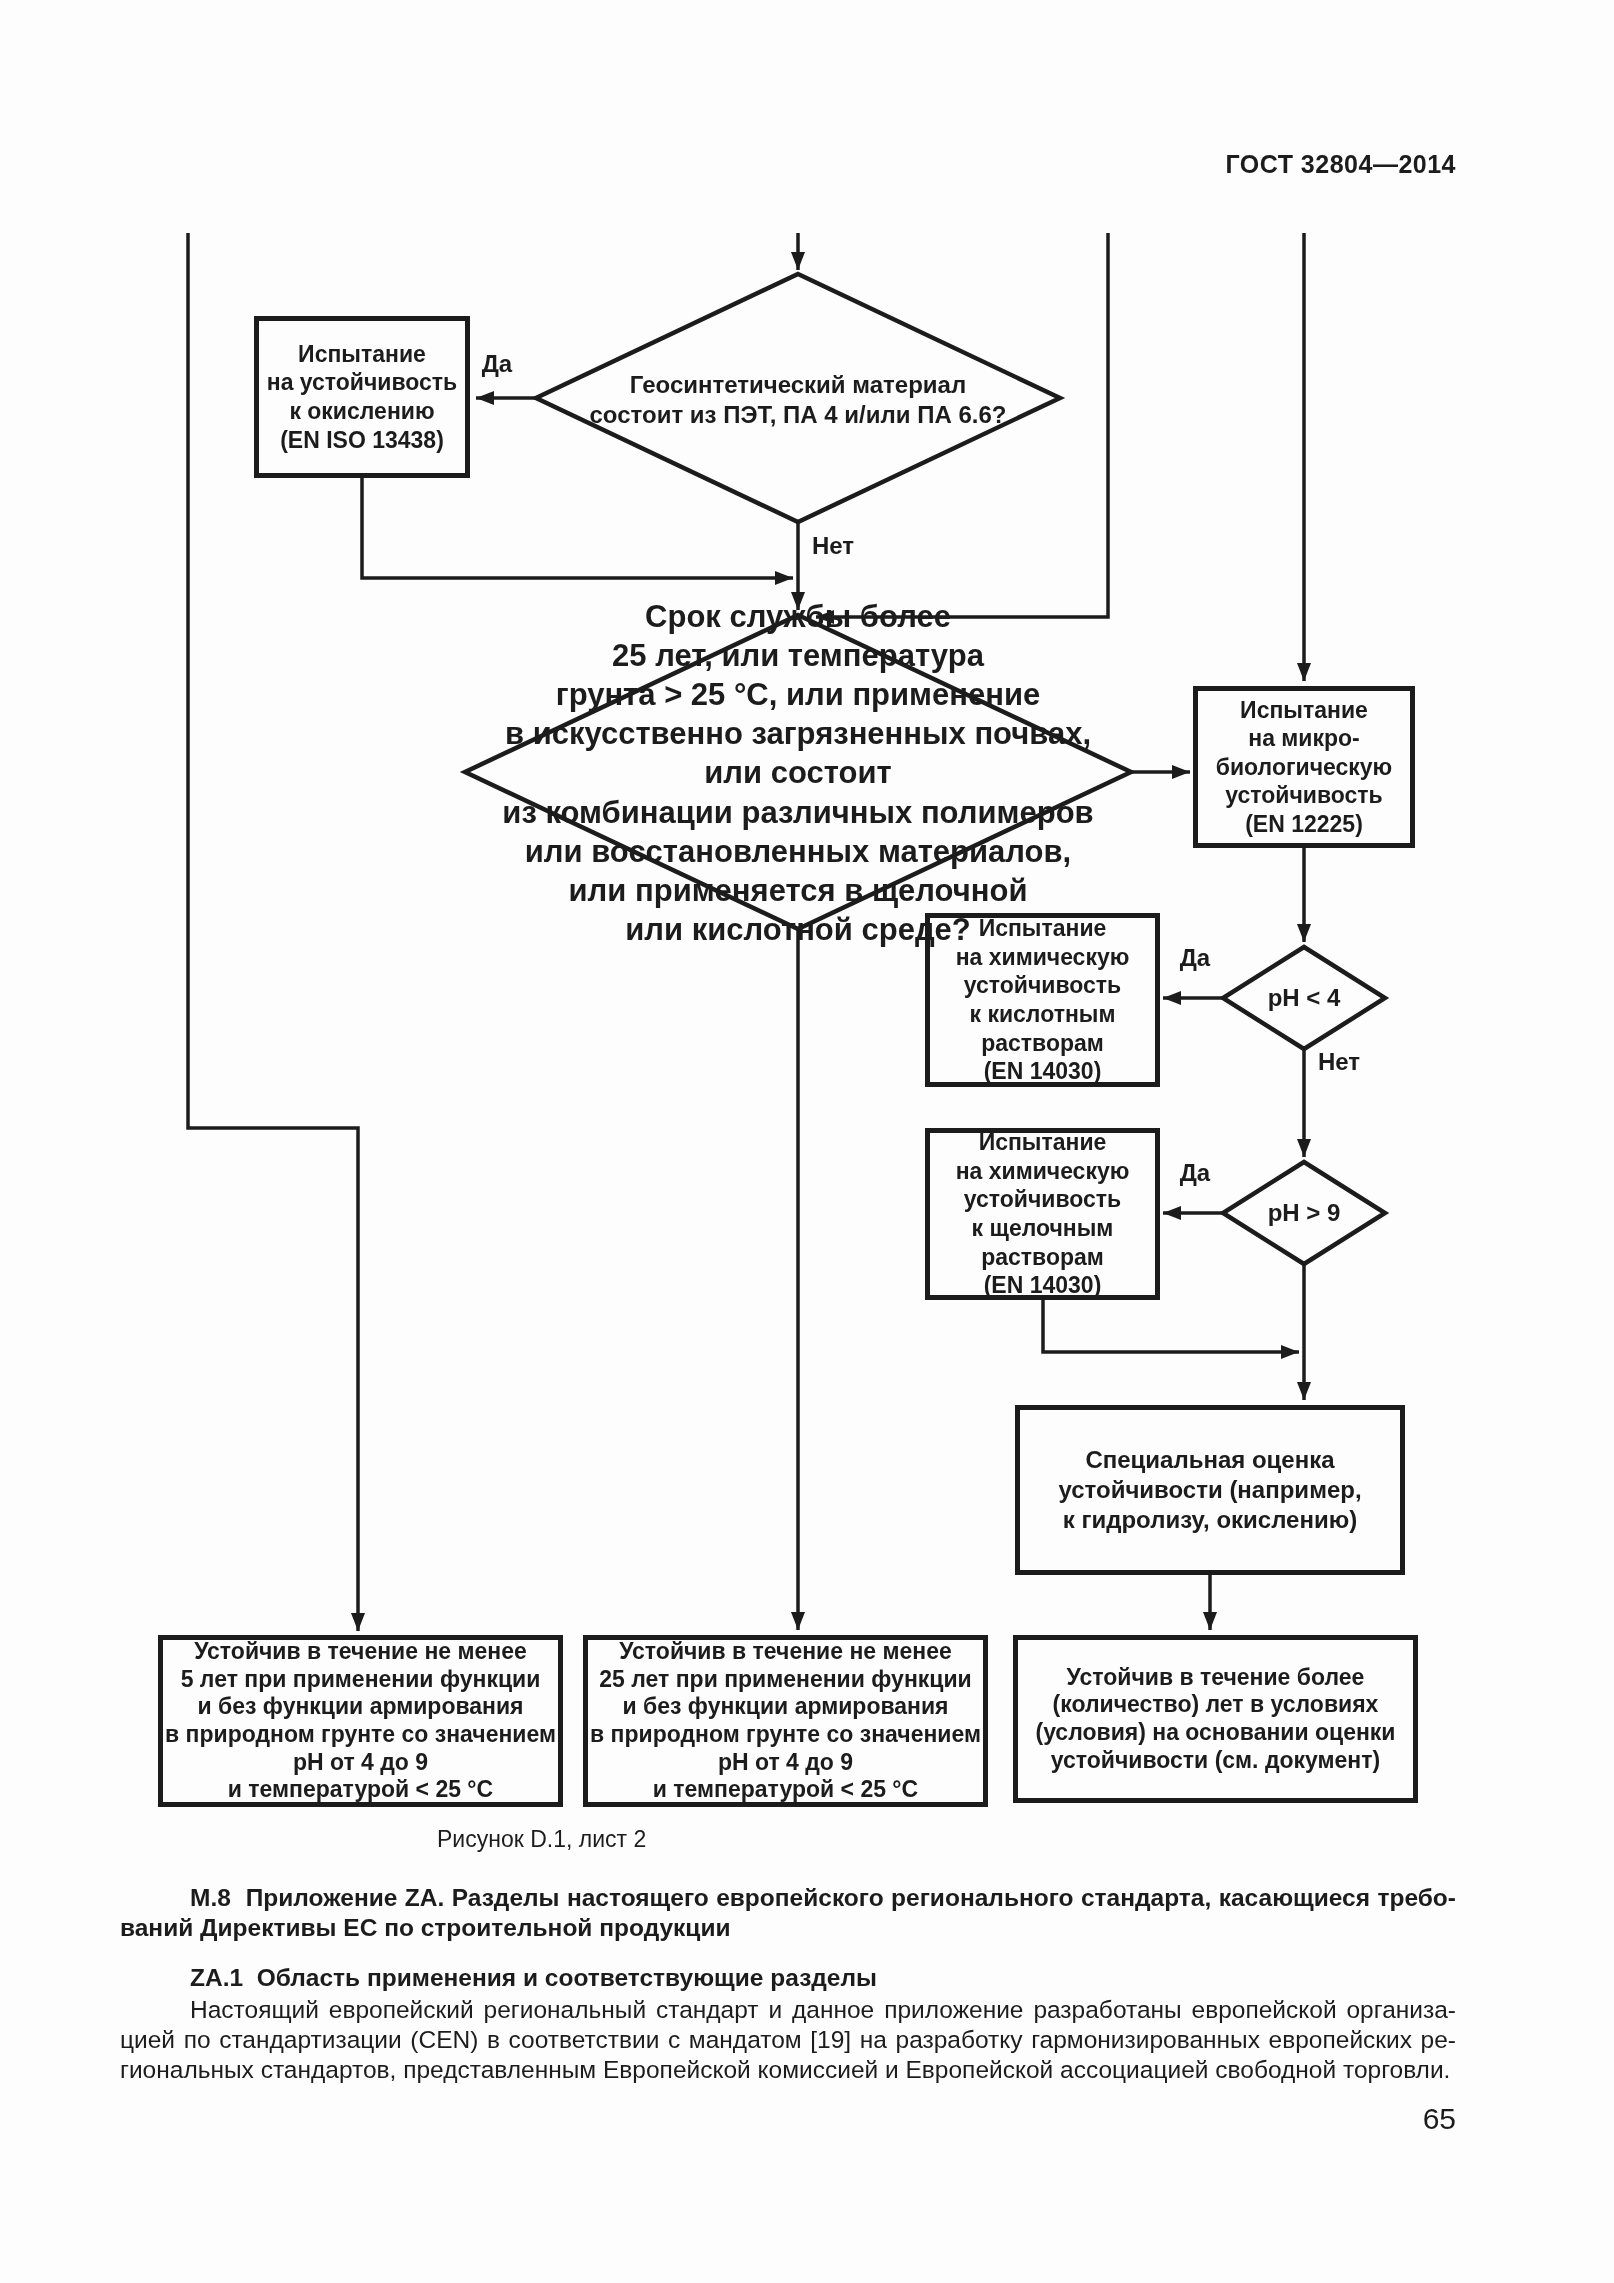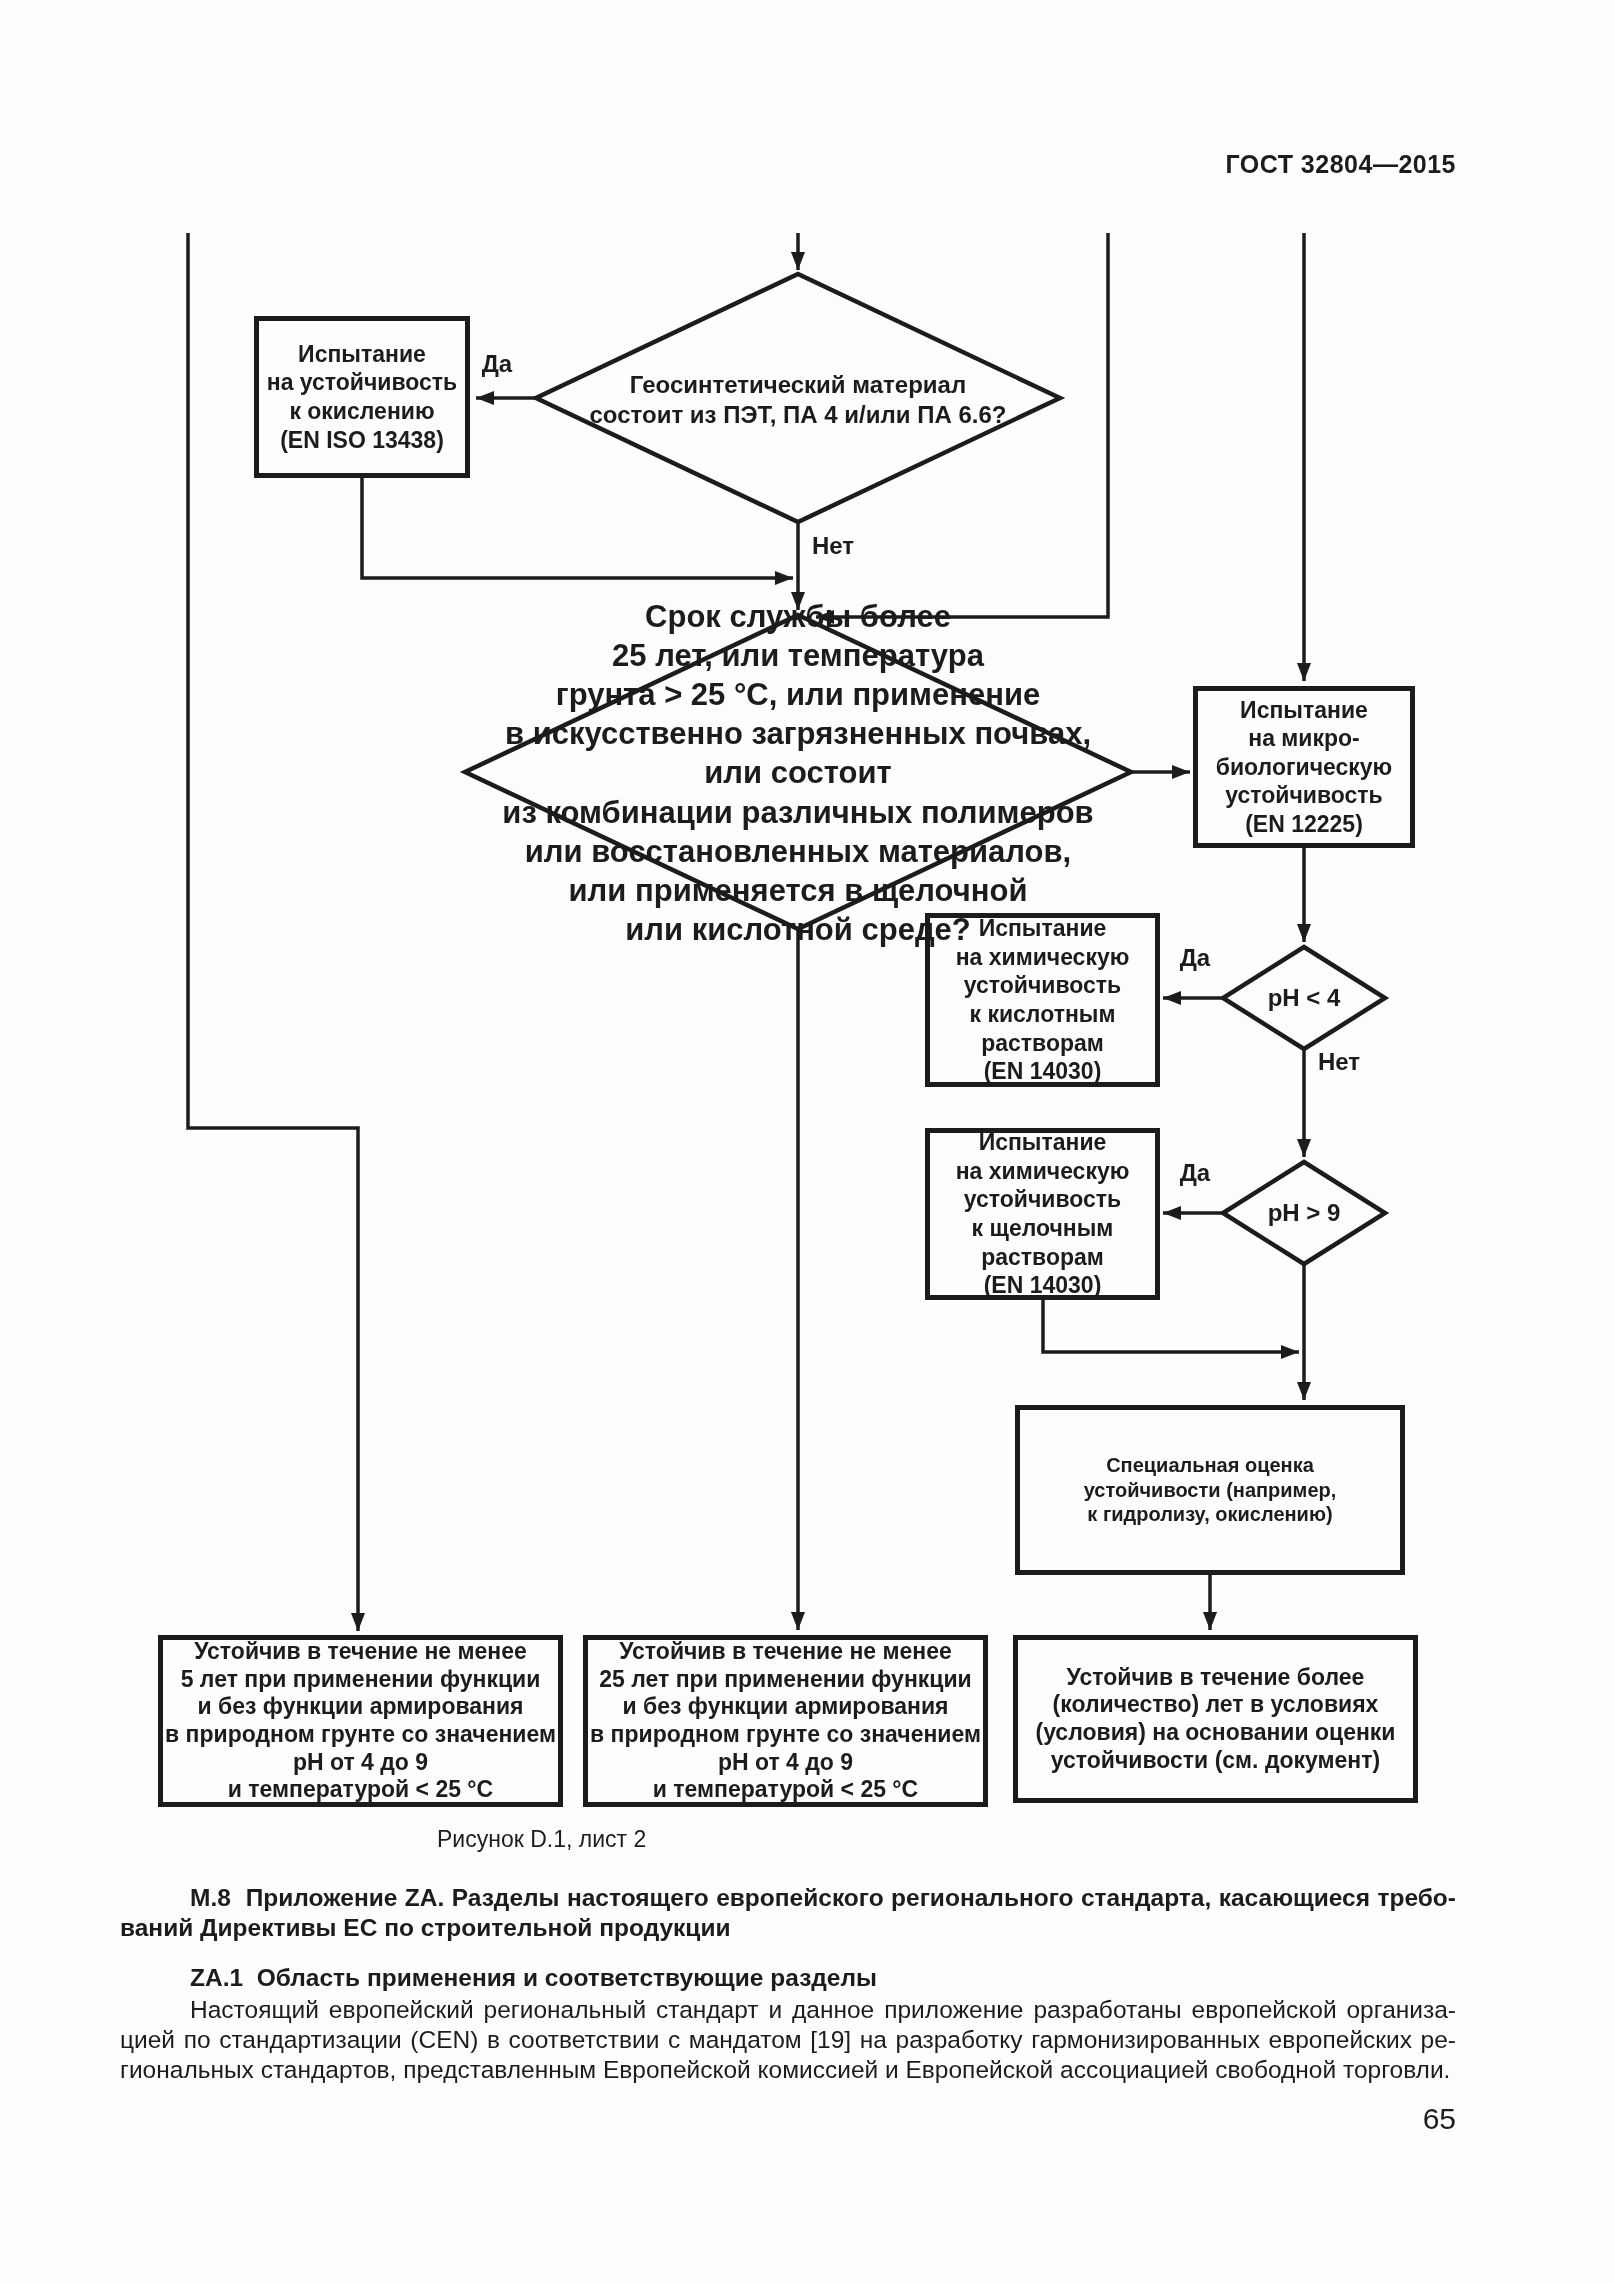--- a/index.html
+++ b/index.html
@@ -55,21 +55,21 @@
   .pageno{
     position:absolute;top:2102px;right:158px;
     font-size:30px;
   }
 </style>
 </head>
 <body>
 
 <div class="page">
 
-  <div class="hdr">ГОСТ 32804—2015</div>
+  <div class="hdr">ГОСТ 32804—2014</div>
 
   <svg class="lines" width="1614" height="1850" viewBox="0 0 1614 1850">
     <defs>
       <marker id="ah" markerUnits="userSpaceOnUse" markerWidth="20" markerHeight="16" refX="18" refY="7" orient="auto">
         <polygon points="0,0 18,7 0,14" fill="#1c1c1c"></polygon>
       </marker>
     </defs>
     <g stroke="#1c1c1c" stroke-width="4.5" fill="#fdfdfd">
       <polygon points="798,274 1060,398 798,522 536,398"></polygon>
       <polygon points="798,615 1131,772 798,929 465,772"></polygon>
@@ -123,21 +123,21 @@
   <div class="box" style="left:925px;top:1128px;width:235px;height:172px;">
     <div class="node-text">Испытание
 на химическую
 устойчивость
 к щелочным
 растворам
 (EN 14030)</div>
   </div>
 
   <div class="box" style="left:1015px;top:1405px;width:390px;height:170px;">
-    <div class="node-text" style="font-size:20px;">Специальная оценка
+    <div class="node-text" style="font-size:24px;">Специальная оценка
 устойчивости (например,
 к гидролизу, окислению)</div>
   </div>
 
   <div class="box" style="left:158px;top:1635px;width:405px;height:172px;">
     <div class="node-text small-lh">Устойчив в течение не менее
 5 лет при применении функции
 и без функции армирования
 в природном грунте со значением
 pH от 4 до 9

